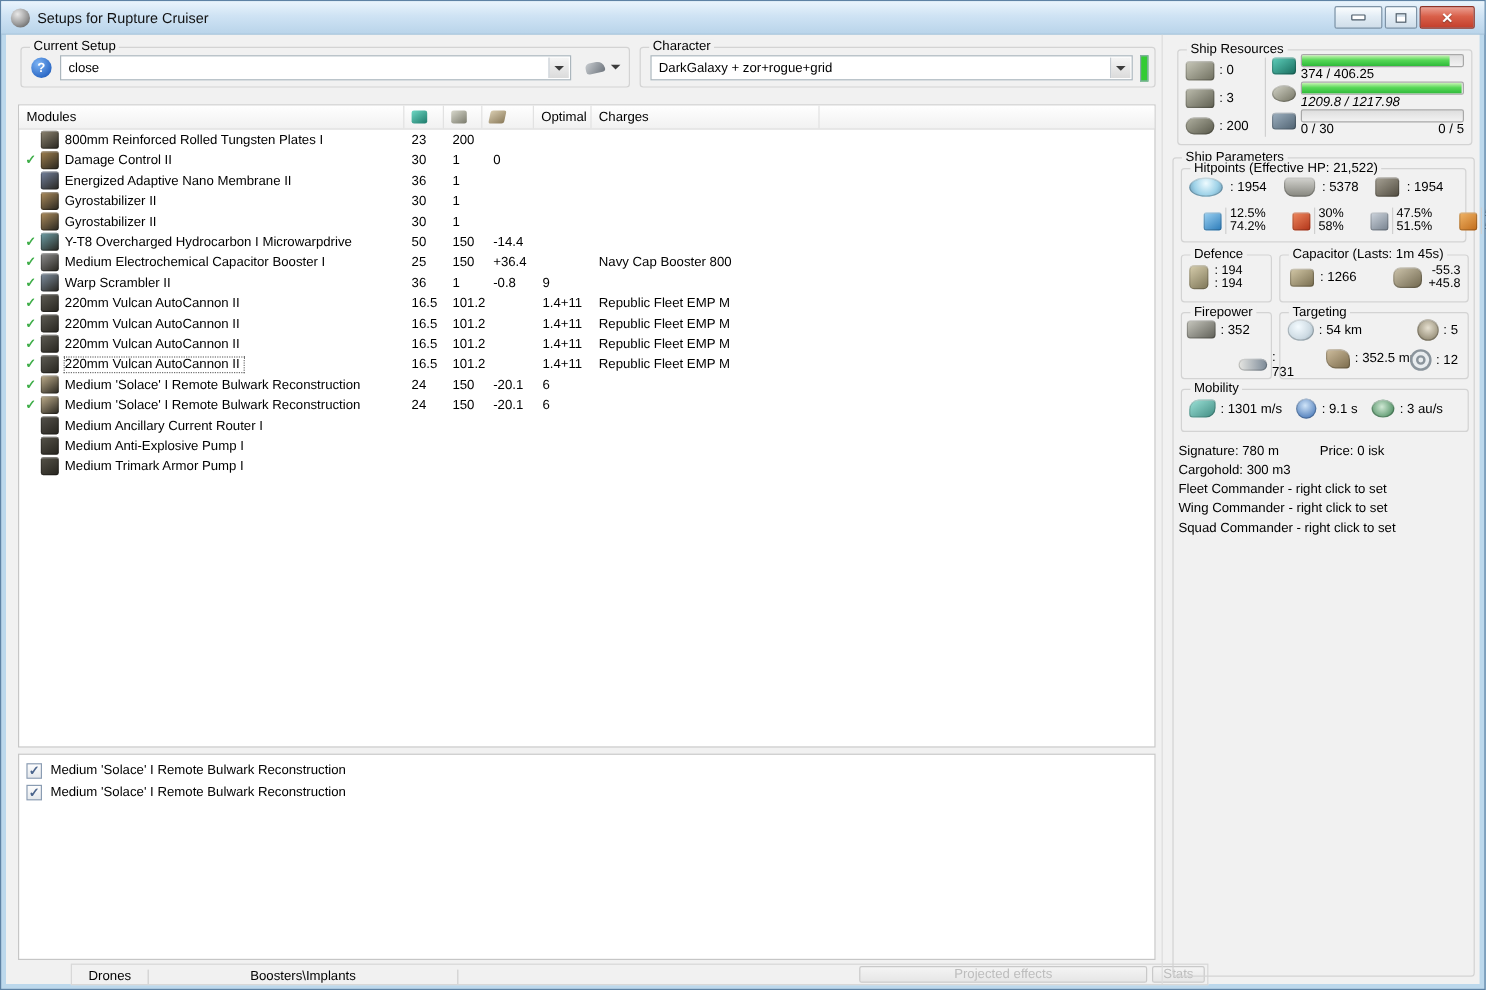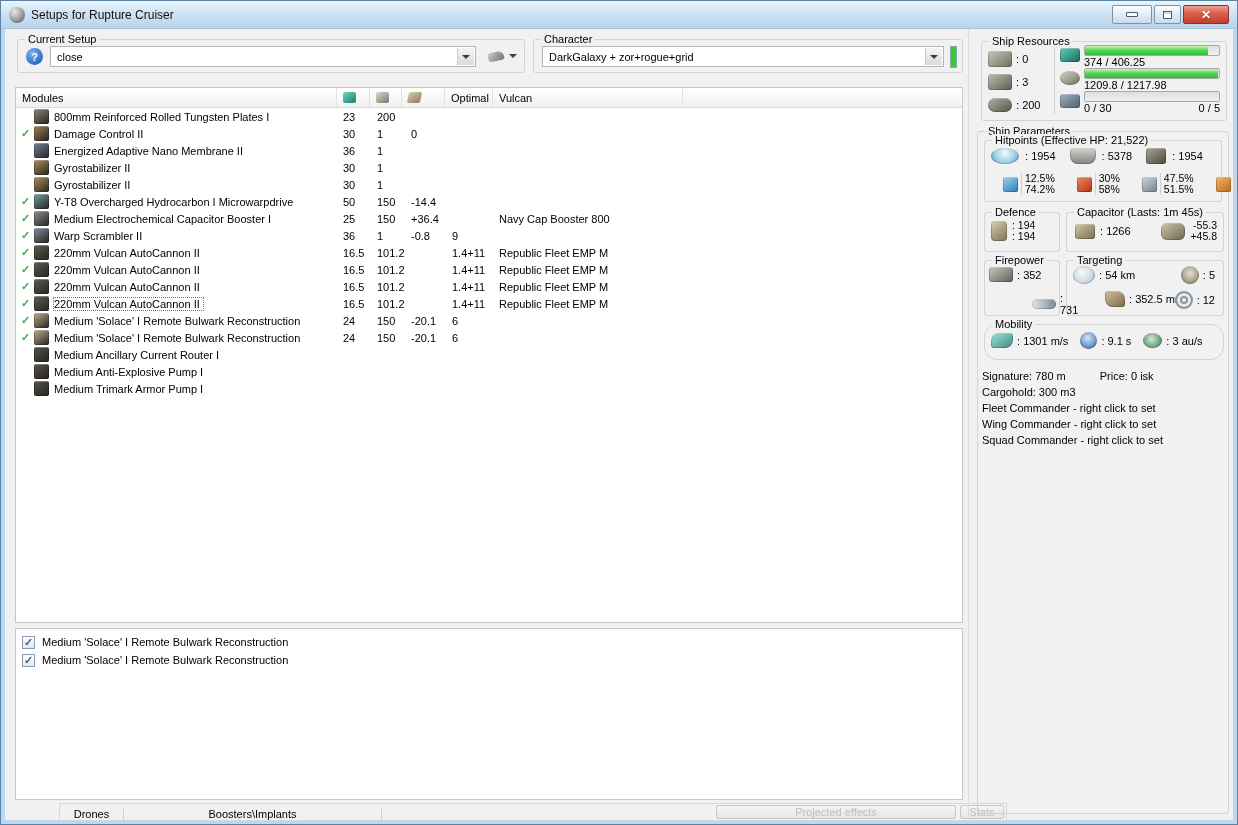--- a/index.html
+++ b/index.html
@@ -181,21 +181,21 @@
         <div class="hc h-pg">
             <span class="col-ico ci-pg"></span>
           </div>
         <div class="hc h-cap">
             <span class="col-ico ci-cap"></span>
           </div>
         <div class="hc h-opt">
             <span>Optimal</span>
           </div>
         <div class="hc h-chg">
-            <span>Vulcan</span>
+            <span>Charges</span>
           </div>
         <div class="hc h-fill"></div>
       </div>
       <div id="modules-body">
           <div class="mrow">
             <span class="mc-chk"></span>
             <span class="mc-icon" style="background: linear-gradient(145deg, rgb(143, 134, 114), rgb(38, 36, 30));"></span>
             <span class="mc-name-wrap">
               <span class="mc-name">800mm Reinforced Rolled Tungsten Plates I</span>
             </span>
@@ -449,21 +449,21 @@
         <div class="abs" style="left:78px; right:6px; top:3px;">
           <div class="flexr" style="gap:4px; align-items:flex-start;">
             <span class="pic i-cpu" style="margin-top:3px;"></span>
             <div style="flex:1;">
               <div class="track">
                   <div class="fill" id="cpu-fill" style="width: 92%;"></div>
                 </div>
               <div class="nw">374 / 406.25</div>
             </div>
           </div>
-          <div class="flexr" style="gap:4px; align-items:flex-start;">
+          <div class="flexr" style="gap:4px; align-items:flex-start;font-style:italic;">
             <span class="pic i-pg" style="margin-top:3px;"></span>
             <div style="flex:1;">
               <div class="track">
                   <div class="fill" id="pg-fill" style="width: 99%;"></div>
                 </div>
               <div class="nw">1209.8 / 1217.98</div>
             </div>
           </div>
           <div class="flexr" style="gap:4px; align-items:flex-start;">
             <span class="pic i-drone" style="margin-top:3px;"></span>
@@ -574,21 +574,21 @@
           <div class="flexr" style="position:absolute; left:6px; top:30px; gap:4px;margin-left:32px;">
               <span class="pic i-scan"></span>
               <span class="cval">352.5 mm</span>
             </div>
           <div class="flexr" style="position:absolute; right:8px; top:30px; gap:4px;">
               <span class="pic i-sensor"></span>
               <span class="cval">12</span>
             </div>
         </div>
 
-        <div class="grp" style="left:6px; top:192px; right:4px; height:36px;border-radius:13px;">
+        <div class="grp" style="left:6px; top:192px; right:4px; height:36px;">
           <span class="grp-label">Mobility</span>
           <div class="flexr" style="position:absolute; left:6px; right:4px; top:7px; gap:4px;">
             <span class="pic i-speed"></span>
               <span class="cval nw">1301 m/s</span>
             <span class="pic i-align" style="margin-left:8px;"></span>
               <span class="cval nw">9.1 s</span>
             <span class="pic i-warp" style="margin-left:8px;"></span>
               <span class="cval nw">3 au/s</span>
           </div>
         </div>

